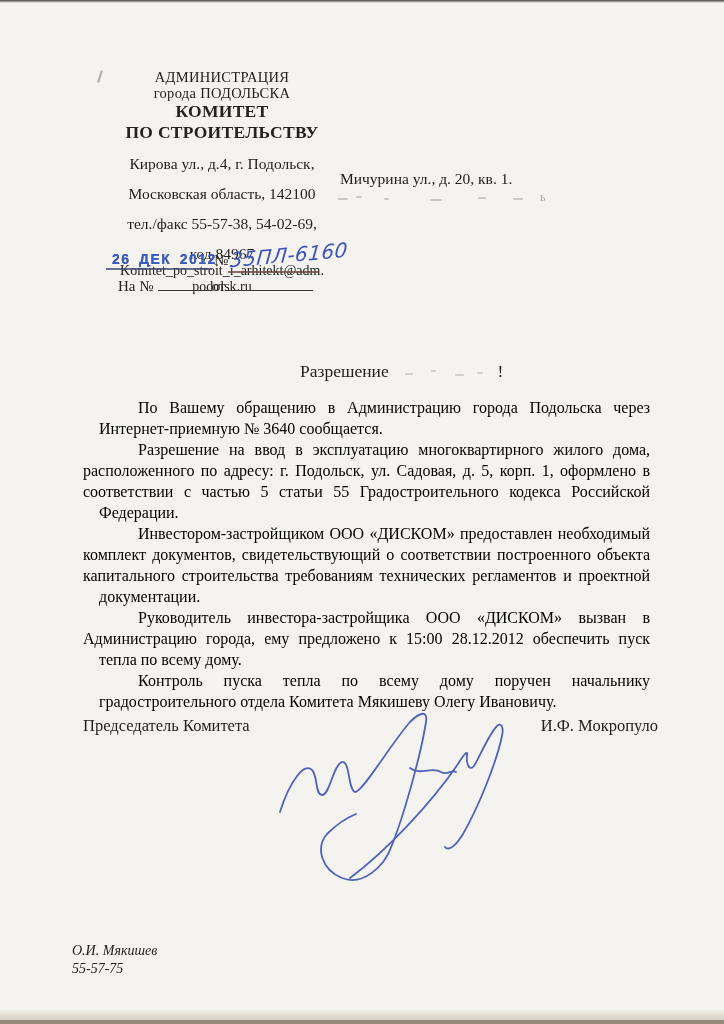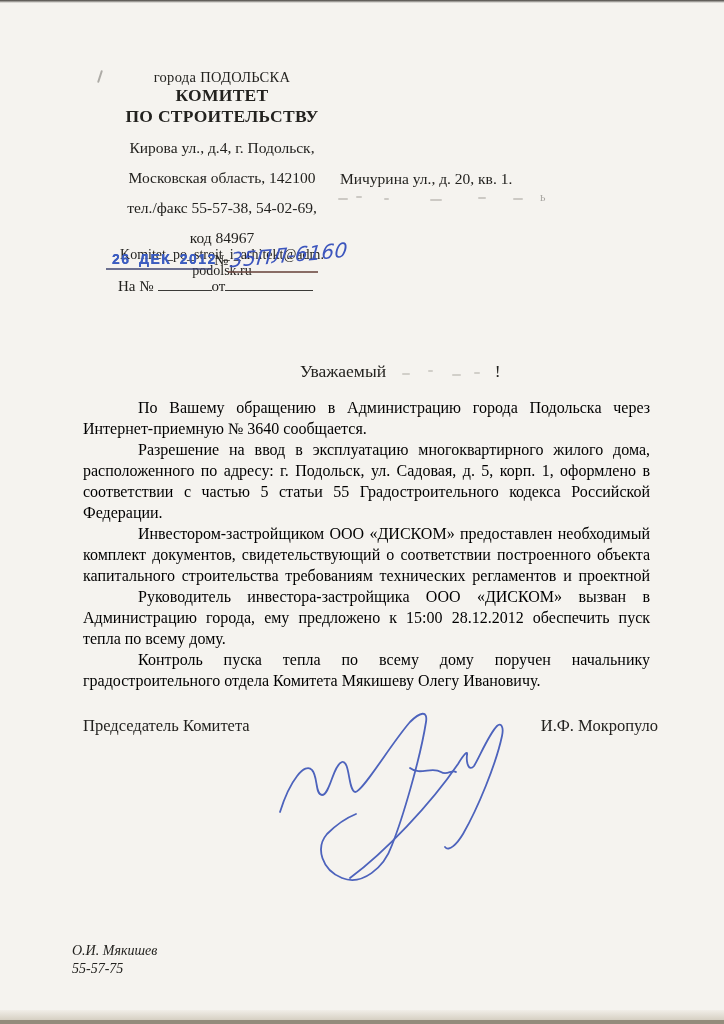--- a/index.html
+++ b/index.html
@@ -50,40 +50,41 @@
   
   .salutation{position:absolute;left:300px;top:361px;font-size:17.5px;white-space:nowrap;}
   .redact-gap{display:inline-block;width:100px;position:relative;height:10px;}
   .redact-gap i{position:absolute;height:2px;background:#c2bfb9;opacity:.7;border-radius:1px;}
 
   
   .body-text{position:absolute;left:83px;top:397px;width:567px;
     font-size:16px;line-height:21px;color:#000000;}
   .para{margin:0;}
   .line{text-align:justify;text-align-last:justify;}
-  .line.last{text-align-last:left;}
+  .line.last{text-align-last:left;margin-left:16px;}
   .line.first{text-indent:55px;}
 
   
   .sig-position{position:absolute;left:83px;top:716px;font-size:16.5px;}
   .sig-name{position:absolute;right:66px;top:716px;font-size:16.5px;}
   .signature-svg{position:absolute;left:265px;top:688px;}
 
   
   .footer{position:absolute;left:72px;top:942px;font-size:14px;line-height:18px;font-style:italic;}
 </style>
 </head>
 <body>
 
 <div class="page">
 
   <div class="edge-top"></div>
   <div class="stray-mark"></div>
 
   <div class="letterhead">
+    <div class="lh-org">АДМИНИСТРАЦИЯ</div>
     <div class="lh-org">города ПОДОЛЬСКА</div>
     <div class="lh-committee">КОМИТЕТ</div>
     <div class="lh-committee">ПО СТРОИТЕЛЬСТВУ</div>
     <div class="lh-addr">Кирова ул., д.4, г. Подольск,</div>
     <div class="lh-addr">Московская область, 142100</div>
     <div class="lh-addr">тел./факс 55-57-38, 54-02-69,</div>
     <div class="lh-addr">код 84967</div>
     <div class="lh-email">Komitet_po_stroit_i_arhitekt@adm.</div>
     <div class="lh-email">podolsk.ru</div>
   </div>
@@ -103,21 +104,21 @@
   <div class="stamp-underline"></div>
   <div class="no-sign">№</div>
   <div class="num-underline"></div>
   <div class="hand-number">35ПЛ-6160</div>
 
   <div class="reply-row">
     <span>На №</span><span class="uline u1"></span><span>от</span><span class="uline u2"></span>
   </div>
 
   <div class="salutation">
-    <span>Уважаемый</span>
+    <span>Разрешение</span>
     <span class="redact-gap">
       <i style="left:12px;top:6px;width:8px;"></i><i style="left:38px;top:3px;width:5px;"></i>
       <i style="left:62px;top:7px;width:9px;"></i><i style="left:84px;top:5px;width:6px;"></i>
     </span>
     <span>!</span>
   </div>
 
   <div class="body-text">
       <div class="para">
         <div class="line first">По Вашему обращению в Администрацию города Подольска через</div>
@@ -126,20 +127,21 @@
       <div class="para">
         <div class="line first">Разрешение на ввод в эксплуатацию многоквартирного жилого дома,</div>
         <div class="line">расположенного по адресу: г. Подольск, ул. Садовая, д. 5, корп. 1, оформлено в</div>
         <div class="line">соответствии с частью 5 статьи 55 Градостроительного кодекса Российской</div>
         <div class="line last">Федерации.</div>
       </div>
       <div class="para">
         <div class="line first">Инвестором-застройщиком ООО «ДИСКОМ» предоставлен необходимый</div>
         <div class="line">комплект документов, свидетельствующий о соответствии построенного объекта</div>
         <div class="line">капитального строительства требованиям технических регламентов и проектной</div>
+        <div class="line last">документации.</div>
       </div>
       <div class="para">
         <div class="line first">Руководитель инвестора-застройщика ООО «ДИСКОМ» вызван в</div>
         <div class="line">Администрацию города, ему предложено к 15:00 28.12.2012 обеспечить пуск</div>
         <div class="line last">тепла по всему дому.</div>
       </div>
       <div class="para">
         <div class="line first">Контроль пуска тепла по всему дому поручен начальнику</div>
         <div class="line last">градостроительного отдела Комитета Мякишеву Олегу Ивановичу.</div>
       </div>

